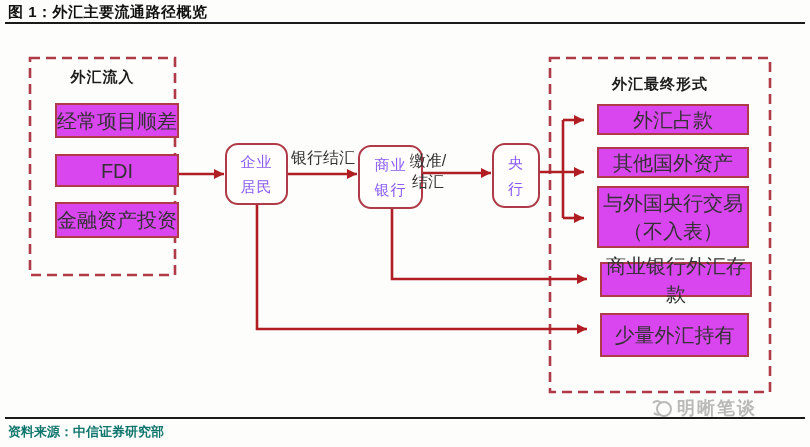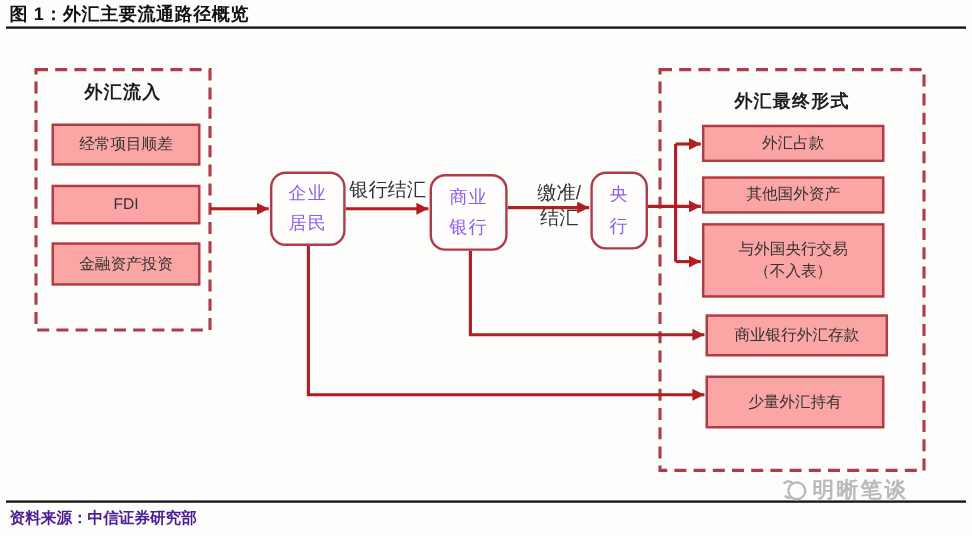--- a/index.html
+++ b/index.html
@@ -16,31 +16,31 @@
   .fig-title{left:8px;top:3px;font-size:15px;font-weight:700;color:#111;letter-spacing:.5px;}
   .rule{left:5px;width:800px;height:2px;background:var(--rule);}
   .rule-top{top:22px;}
   .rule-bottom{top:417px;}
   .connectors{left:0;top:0;z-index:1;}
   .dash-rect{fill:none;stroke:var(--accent);stroke-width:2.6;stroke-dasharray:10 6;}
   .flow{fill:none;stroke:var(--arrow);stroke-width:2.6;stroke-linejoin:miter;}
   #ah path{fill:var(--arrow);}
   .group-title{z-index:2;text-align:center;font-size:15px;font-weight:700;color:#1d1d1d;letter-spacing:1px;}
   .item{
-    z-index:2;border:2px solid var(--accent);background:#fca5a5;
+    z-index:2;border:2px solid var(--accent);background:#d946ef;
     display:flex;align-items:center;justify-content:center;text-align:center;
-    font-size:13px;color:#333;white-space:pre-line;line-height:1.4;
+    font-size:20px;color:#333;white-space:pre-line;line-height:1.4;margin-left:12px;
   }
   .node{
     z-index:2;border:2px solid var(--accent);border-radius:13px;background:#fffefc;
     display:flex;align-items:center;justify-content:center;text-align:center;
     font-size:15px;color:#8b5cf6;white-space:pre-line;line-height:1.7;letter-spacing:1px;
   }
   .edge-label{z-index:2;font-size:16px;color:#333;text-align:center;}
-  .source{left:8px;top:423px;font-size:13px;font-weight:700;color:#4c1d95;z-index:2;}
+  .source{left:8px;top:423px;font-size:13px;font-weight:700;color:#0f766e;z-index:2;}
   .watermark{left:650px;top:396px;z-index:3;display:flex;align-items:center;gap:1px;
     color:var(--watermark);font-size:18px;font-weight:700;letter-spacing:2px;}
   .wm-icon{width:26px;height:22px;}
   .wm-icon circle,.wm-icon path{stroke:var(--watermark);fill:none;stroke-width:2;}
 </style>
 </head>
 <body>
 
 <div class="stage">
 
@@ -69,21 +69,21 @@
   <div class="abs group-title" style="left:30px;top:68px;width:145px">外汇流入</div>
   <div class="abs item" style="left:43px;top:103px;width:124px;height:35px">经常项目顺差</div>
   <div class="abs item" style="left:43px;top:154px;width:124px;height:33px">FDI</div>
   <div class="abs item" style="left:43px;top:202px;width:124px;height:36px">金融资产投资</div>
 
   <div class="abs node" style="left:225px;top:143px;width:63px;height:62px">企业
 居民</div>
   <div class="abs edge-label" style="left:289px;top:148px;width:68px">银行结汇</div>
   <div class="abs node" style="left:358px;top:145px;width:65px;height:64px">商业
 银行</div>
-  <div class="abs edge-label" style="left:442px;top:151px;width:48px">缴准/结汇</div>
+  <div class="abs edge-label" style="left:404px;top:151px;width:48px">缴准/结汇</div>
   <div class="abs node" style="left:492px;top:143px;width:48px;height:65px">央
 行</div>
 
   <div class="abs group-title" style="left:550px;top:75px;width:220px">外汇最终形式</div>
   <div class="abs item" style="left:585px;top:104px;width:152px;height:31px">外汇占款</div>
   <div class="abs item" style="left:585px;top:147px;width:152px;height:31px">其他国外资产</div>
   <div class="abs item" style="left:585px;top:186px;width:152px;height:62px">与外国央行交易
 （不入表）</div>
   <div class="abs item" style="left:588px;top:262px;width:152px;height:35px">商业银行外汇存款</div>
   <div class="abs item" style="left:588px;top:313px;width:149px;height:44px">少量外汇持有</div>

